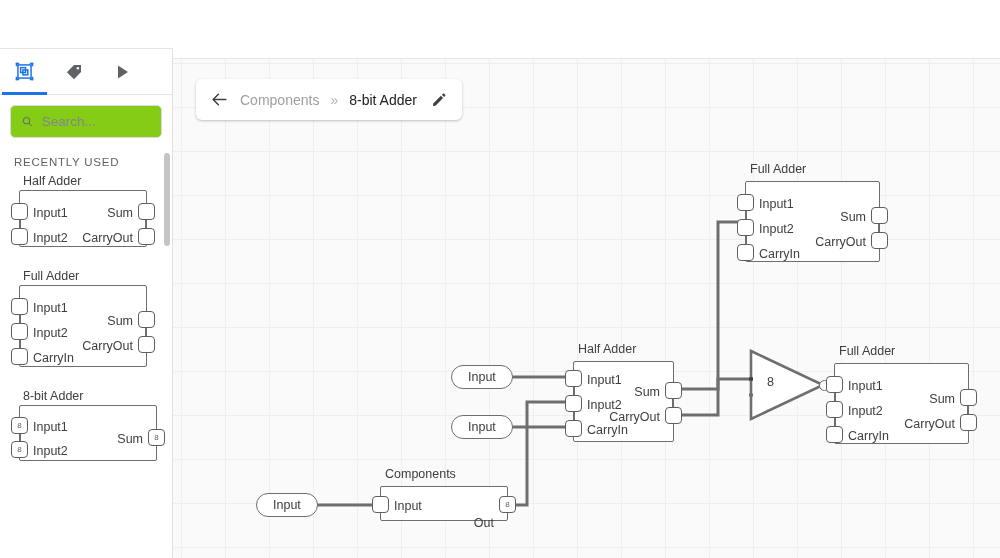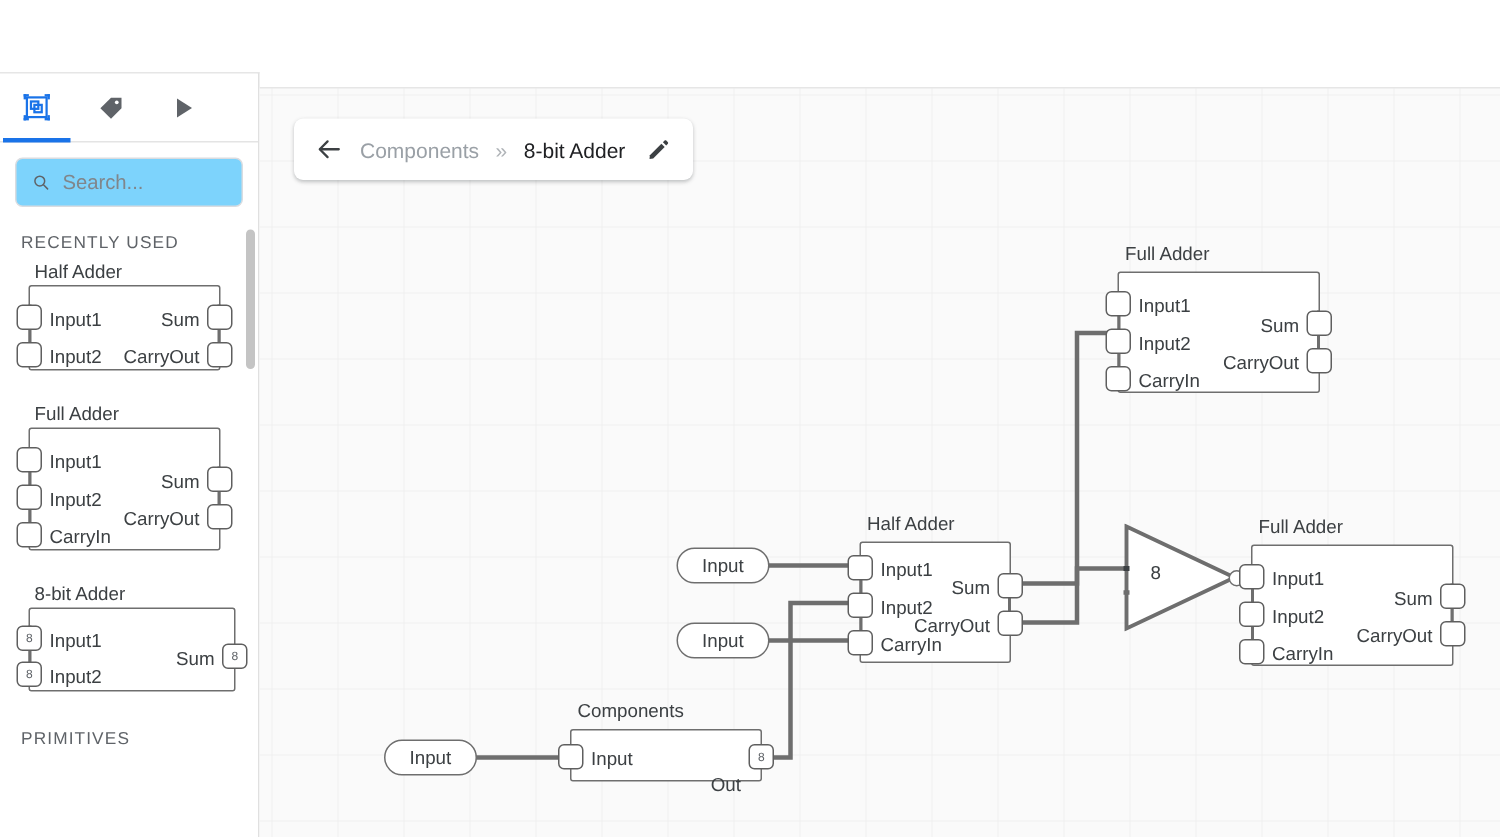--- a/index.html
+++ b/index.html
@@ -47,21 +47,21 @@
   .tab.active { position:relative; }
   .tab.active::after {
     content:""; position:absolute; left:2px; right:2px; bottom:0;
     height:3px; background:#1a73e8;
   }
 
   .search-wrap { padding:10px 10px 6px 10px; }
   .search-box {
     height:33px; border:1px solid #dadce0; border-radius:5px;
     display:flex; align-items:center; gap:8px;
-    padding:0 10px; background:#7dd3fc;
+    padding:0 10px; background:#84cc16;
   }
   .search-input {
     border:0; outline:0; font-size:13.5px; color:#5f6368;
     font-family:"Liberation Sans", sans-serif; width:100%;
     background:transparent;
   }
   .search-input::placeholder { color:#80868b; }
 
   .section-label {
     font-size:11.5px; letter-spacing:.75px;
@@ -271,21 +271,20 @@
           <div class="pin left" style="top:11px;">8</div>
           <div class="pin-label l" style="top:15px;">Input1</div>
           <div class="pin left" style="top:35px;">8</div>
           <div class="pin-label l" style="top:39px;">Input2</div>
           <div class="pin right" style="top:23px;">8</div>
           <div class="pin-label r" style="top:27px;">Sum</div>
         </div>
       </div>
     </div>
 
-    <div class="section-label" style="padding-top:18px;">PRIMITIVES</div>
 
     <div class="scrollbar-track">
       <div class="scrollbar-thumb" style="top:104px;height:93px;"></div>
     </div>
   </div>
 
   <div class="canvas">
 
     <svg class="wires" width="827" height="510">
       <g stroke="#6e6e6e" stroke-width="3" fill="none" stroke-linecap="square">

